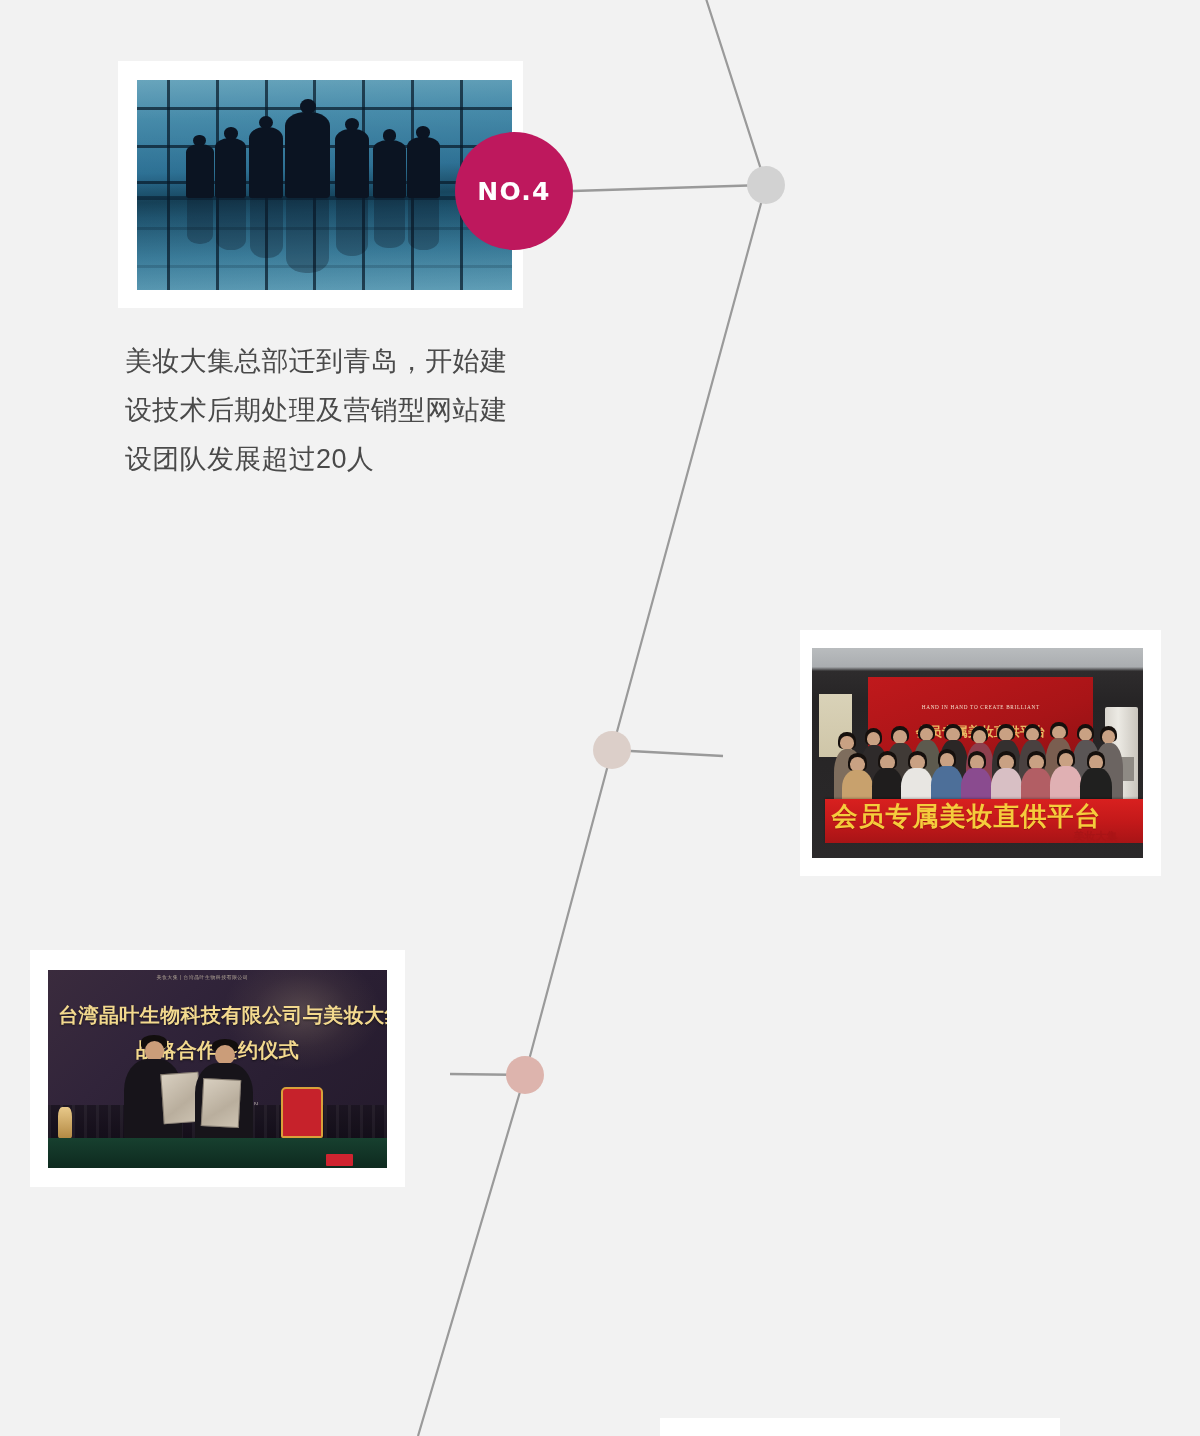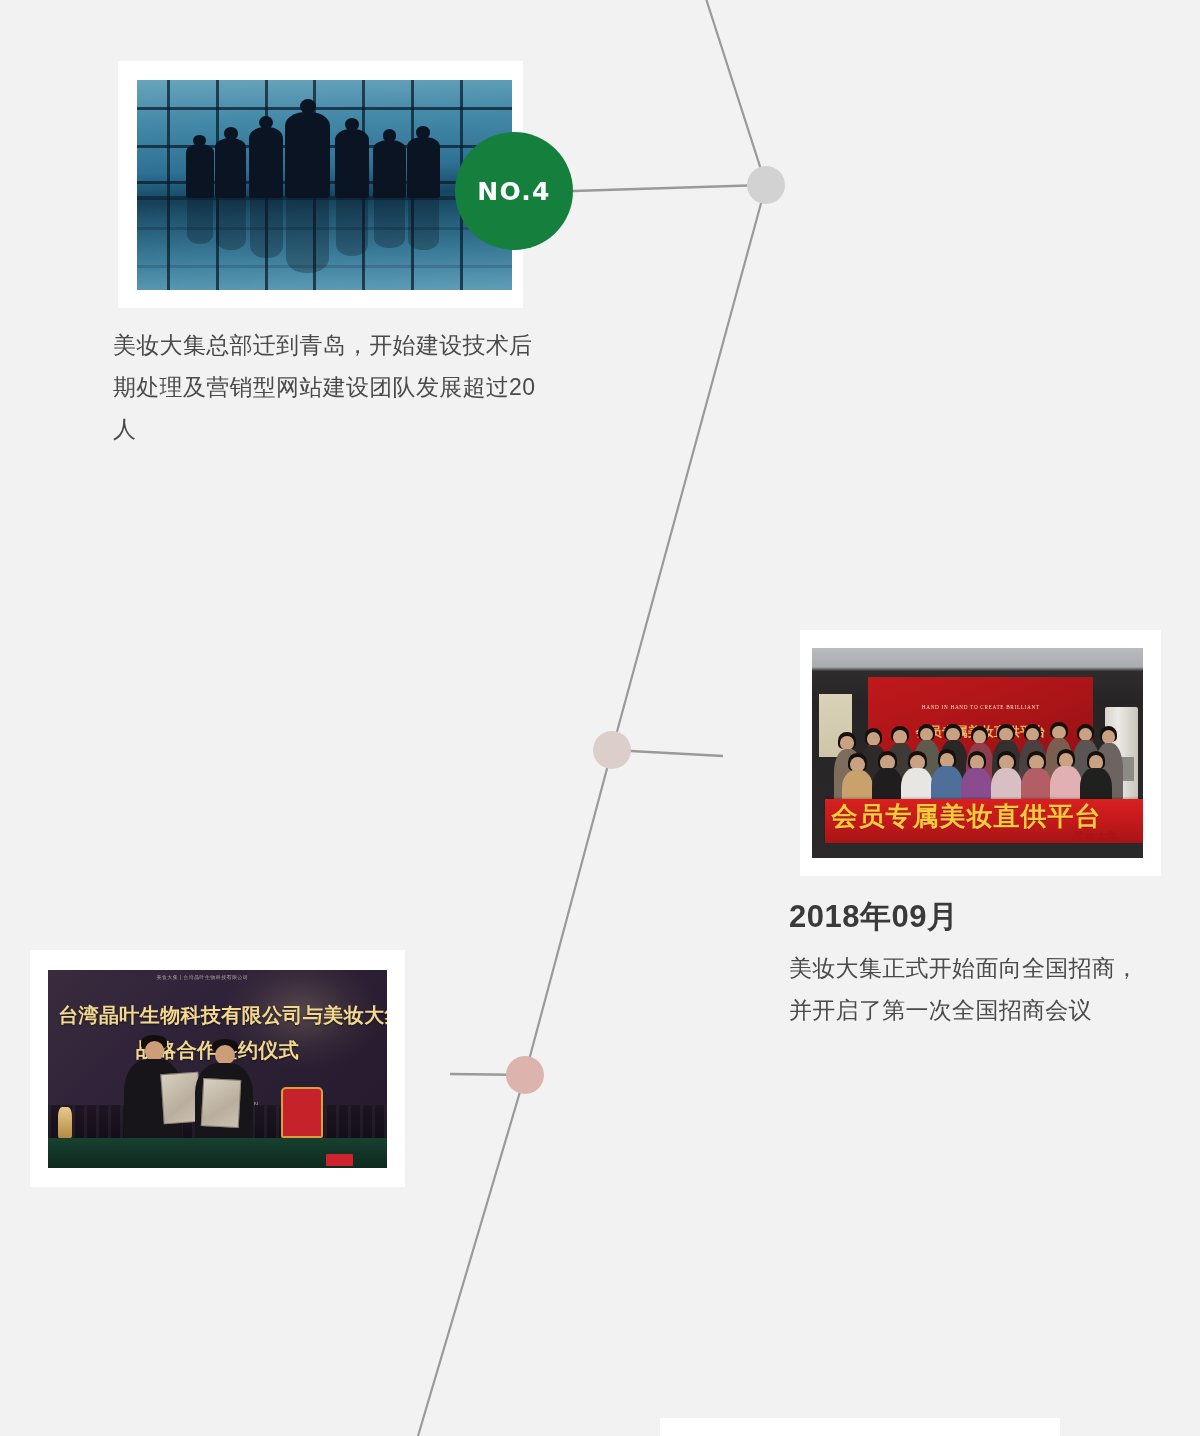--- a/index.html
+++ b/index.html
@@ -298,40 +298,40 @@
     border-radius: 50%;
     display: flex;
     align-items: center;
     justify-content: center;
     color: #ffffff;
     font-weight: bold;
     font-size: 25px;
     letter-spacing: 1.2px;
     font-family: "DejaVu Sans", "Liberation Sans", sans-serif;
   }
-  #badge-4 { left: 455px; top: 132px; width: 118px; height: 118px; background: #15803d; }
+  #badge-4 { left: 455px; top: 132px; width: 118px; height: 118px; background: #be185d; }
   #badge-5 { left: 723px; top: 698px; width: 118px; height: 118px; background: #dccfc9; }
   #badge-6 { left: 332px; top: 1014px; width: 118px; height: 118px; background: #ddb4ad; }
 
   
   .entry-text { position: absolute; }
   .entry-date {
     font-size: 31px;
     font-weight: bold;
     color: #3a3a3a;
     letter-spacing: 0.5px;
     margin: 0 0 14px 0;
     line-height: 1.1;
     white-space: nowrap;
   }
   .entry-desc {
-    font-size: 23px;
+    font-size: 27px;
     color: #4a4a4a;
     line-height: 1.82;
-    margin: 0;
+    margin: 12px;
     letter-spacing: 0.3px;
   }
   #text-4 { left: 113px; top: 325px; width: 425px; }
   #text-5 { left: 789px; top: 900px; width: 370px; }
   #text-6 { left: 32px; top: 1222px; width: 370px; }
 
   
   #frame-next {
     position: absolute;
     left: 660px; top: 1418px;
@@ -500,24 +500,20 @@
     <div class="p2-head" style="left:83.6%;top:51%; width:4.4%;height:7%;"></div>
     <div class="p2-person" style="left:81%; top:57%; width:9.5%; height:21%; background:#20201f;"></div>
 
     <div class="p2-banner">
       <div class="p2-banner-text">会员专属美妆直供平台</div>
       <div class="p2-banner-sub">美妆大集</div>
     </div>
   </div>
 
 
-  <div class="entry-text" id="text-5">
-    <div class="entry-date">2018年09月</div>
-    <div class="entry-desc">美妆大集正式开始面向全国招商，并开启了第一次全国招商会议</div>
-  </div>
 
   <div class="photo-frame" id="frame-3"></div>
   <div class="photo-inner" id="photo-3">
     <div class="p3-glow"></div>
     <div class="p3-toprow">美妆大集  |  台湾晶叶生物科技有限公司</div>
     <div class="p3-title1">台湾晶叶生物科技有限公司与美妆大集</div>
     <div class="p3-title2">战略合作签约仪式</div>
     <div class="p3-title3">强强联合</div>
     <div class="p3-title3-en">STRONG COMBINATION</div>
 

